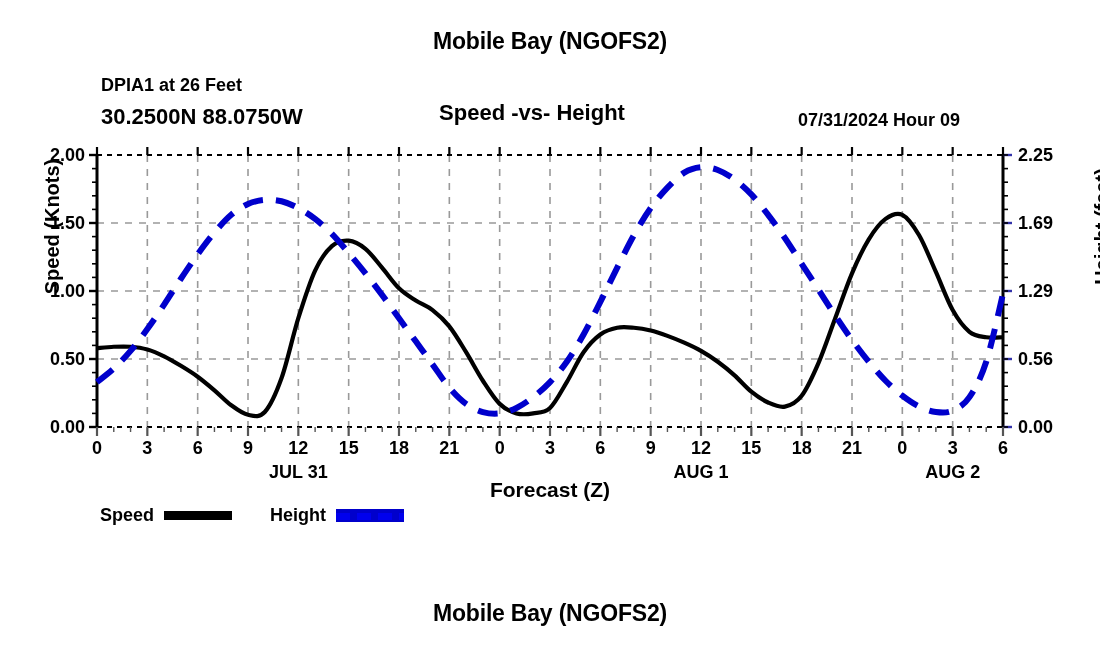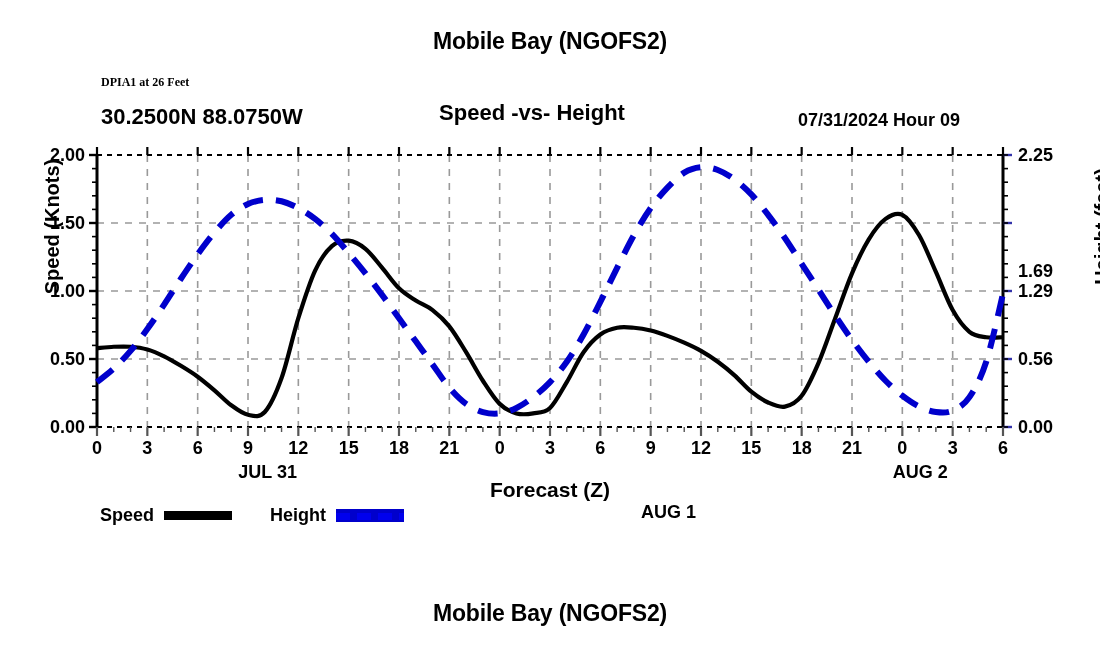--- a/index.html
+++ b/index.html
@@ -6,41 +6,41 @@
   body{
     width:1100px;height:650px;background:#ffffff;
     font-family:"Liberation Sans", sans-serif;
     color:#000;overflow:hidden;position:relative;
   }
   .canvas{position:absolute;left:0;top:0;width:1100px;height:650px;padding-left:28px;}
   .txt{position:absolute;white-space:nowrap;font-weight:bold;}
 
   #title-top{left:0;top:28px;width:1100px;text-align:center;font-size:23px;letter-spacing:-.2px;}
   #title-bottom{left:0;top:600px;width:1100px;text-align:center;font-size:23px;letter-spacing:-.2px;}
-  #station-line{left:101px;top:75px;font-size:12px;font-family:Liberation Serif, serif;}
+  #station-line{left:101px;top:75px;font-size:18px;}
   #coords-line{left:101px;top:104px;font-size:22px;}
   #subtitle{left:16px;top:100px;width:1032px;text-align:center;font-size:22px;}
   #runtime{left:798px;top:104px;font-size:18px;margin-top:6px;}
 
   #ylabel-left{
     position:absolute;left:-58px;top:215px;width:220px;text-align:center;
     transform:rotate(-90deg);transform-origin:center center;
     font-size:20px;font-weight:bold;
   }
   #ylabel-right{
     position:absolute;left:992px;top:215px;width:220px;text-align:center;
     transform:rotate(-90deg);transform-origin:center center;
     font-size:20px;font-weight:bold;
   }
   #xlabel{left:0;top:478px;width:1100px;text-align:center;font-size:21px;}
 
   .ytick-l{position:absolute;right:0;width:60px;text-align:right;font-size:18px;font-weight:bold;transform:translateY(-50%);}
   .ytick-r{position:absolute;left:0;width:60px;text-align:left;font-size:18px;font-weight:bold;transform:translateY(-50%);}
   .xtick{position:absolute;top:438px;width:40px;margin-left:-20px;text-align:center;font-size:18px;font-weight:bold;}
-  .daylbl{position:absolute;top:462px;width:120px;margin-left:-60px;text-align:left;font-size:18px;font-weight:bold;}
+  .daylbl{position:absolute;top:462px;width:120px;margin-left:-60px;text-align:center;font-size:18px;font-weight:bold;}
 
   #legend{position:absolute;left:100px;top:505px;display:flex;align-items:center;gap:8px;}
   .leg-label{font-size:18px;font-weight:bold;}
   .leg-solid{width:68px;height:9px;background:#000;margin-left:2px;margin-right:30px;}
   .leg-dash{width:68px;height:13px;margin-left:2px;position:relative;}
 </style>
 </head>
 <body>
 
 <div class="canvas">
@@ -59,21 +59,21 @@
       <div class="ytick-l" style="top: 427px;">0.00</div>
       <div class="ytick-l" style="top: 359px;">0.50</div>
       <div class="ytick-l" style="top: 291px;">1.00</div>
       <div class="ytick-l" style="top: 223px;">1.50</div>
       <div class="ytick-l" style="top: 155px;">2.00</div>
     </div>
   <div id="ytl-right" style="position:absolute;left:1018px;top:0;width:70px;height:650px;">
       <div class="ytick-r" style="top: 427px;">0.00</div>
       <div class="ytick-r" style="top: 359px;">0.56</div>
       <div class="ytick-r" style="top: 291px;">1.29</div>
-      <div class="ytick-r" style="top: 223px; margin-top: 48px;">1.69</div>
+      <div class="ytick-r" style="top: 223px;">1.69</div>
       <div class="ytick-r" style="top: 155px;">2.25</div>
     </div>
   <div id="xtl" style="position:absolute;left:0;top:0;width:1100px;height:650px;">
       <div class="xtick" style="left: 97px;">0</div>
       <div class="xtick" style="left: 147.333px;">3</div>
       <div class="xtick" style="left: 197.667px;">6</div>
       <div class="xtick" style="left: 248px;">9</div>
       <div class="xtick" style="left: 298.333px;">12</div>
       <div class="xtick" style="left: 348.667px;">15</div>
       <div class="xtick" style="left: 399px;">18</div>
@@ -83,21 +83,21 @@
       <div class="xtick" style="left: 600.333px;">6</div>
       <div class="xtick" style="left: 650.667px;">9</div>
       <div class="xtick" style="left: 701px;">12</div>
       <div class="xtick" style="left: 751.333px;">15</div>
       <div class="xtick" style="left: 801.667px;">18</div>
       <div class="xtick" style="left: 852px;">21</div>
       <div class="xtick" style="left: 902.333px;">0</div>
       <div class="xtick" style="left: 952.667px;">3</div>
       <div class="xtick" style="left: 1003px;">6</div>
       <div class="daylbl" style="left: 298.333px;">JUL 31</div>
-      <div class="daylbl" style="left: 701px; margin-top: 40px;">AUG 1</div>
+      <div class="daylbl" style="left: 701px;">AUG 1</div>
       <div class="daylbl" style="left: 952.667px;">AUG 2</div>
     </div>
 
   <svg id="plot" style="position:absolute;left:0;top:0;" width="1100" height="650">
       <line x1="97" y1="359" x2="1003" y2="359" stroke="#999999" stroke-width="1.6" stroke-dasharray="7,7"></line>
       <line x1="97" y1="291" x2="1003" y2="291" stroke="#999999" stroke-width="1.6" stroke-dasharray="7,7"></line>
       <line x1="97" y1="223" x2="1003" y2="223" stroke="#999999" stroke-width="1.6" stroke-dasharray="7,7"></line>
       <line x1="147.33333333333331" y1="155" x2="147.33333333333331" y2="427" stroke="#999999" stroke-width="1.6" stroke-dasharray="7,7"></line>
       <line x1="197.66666666666666" y1="155" x2="197.66666666666666" y2="427" stroke="#999999" stroke-width="1.6" stroke-dasharray="7,7"></line>
       <line x1="248" y1="155" x2="248" y2="427" stroke="#999999" stroke-width="1.6" stroke-dasharray="7,7"></line>

